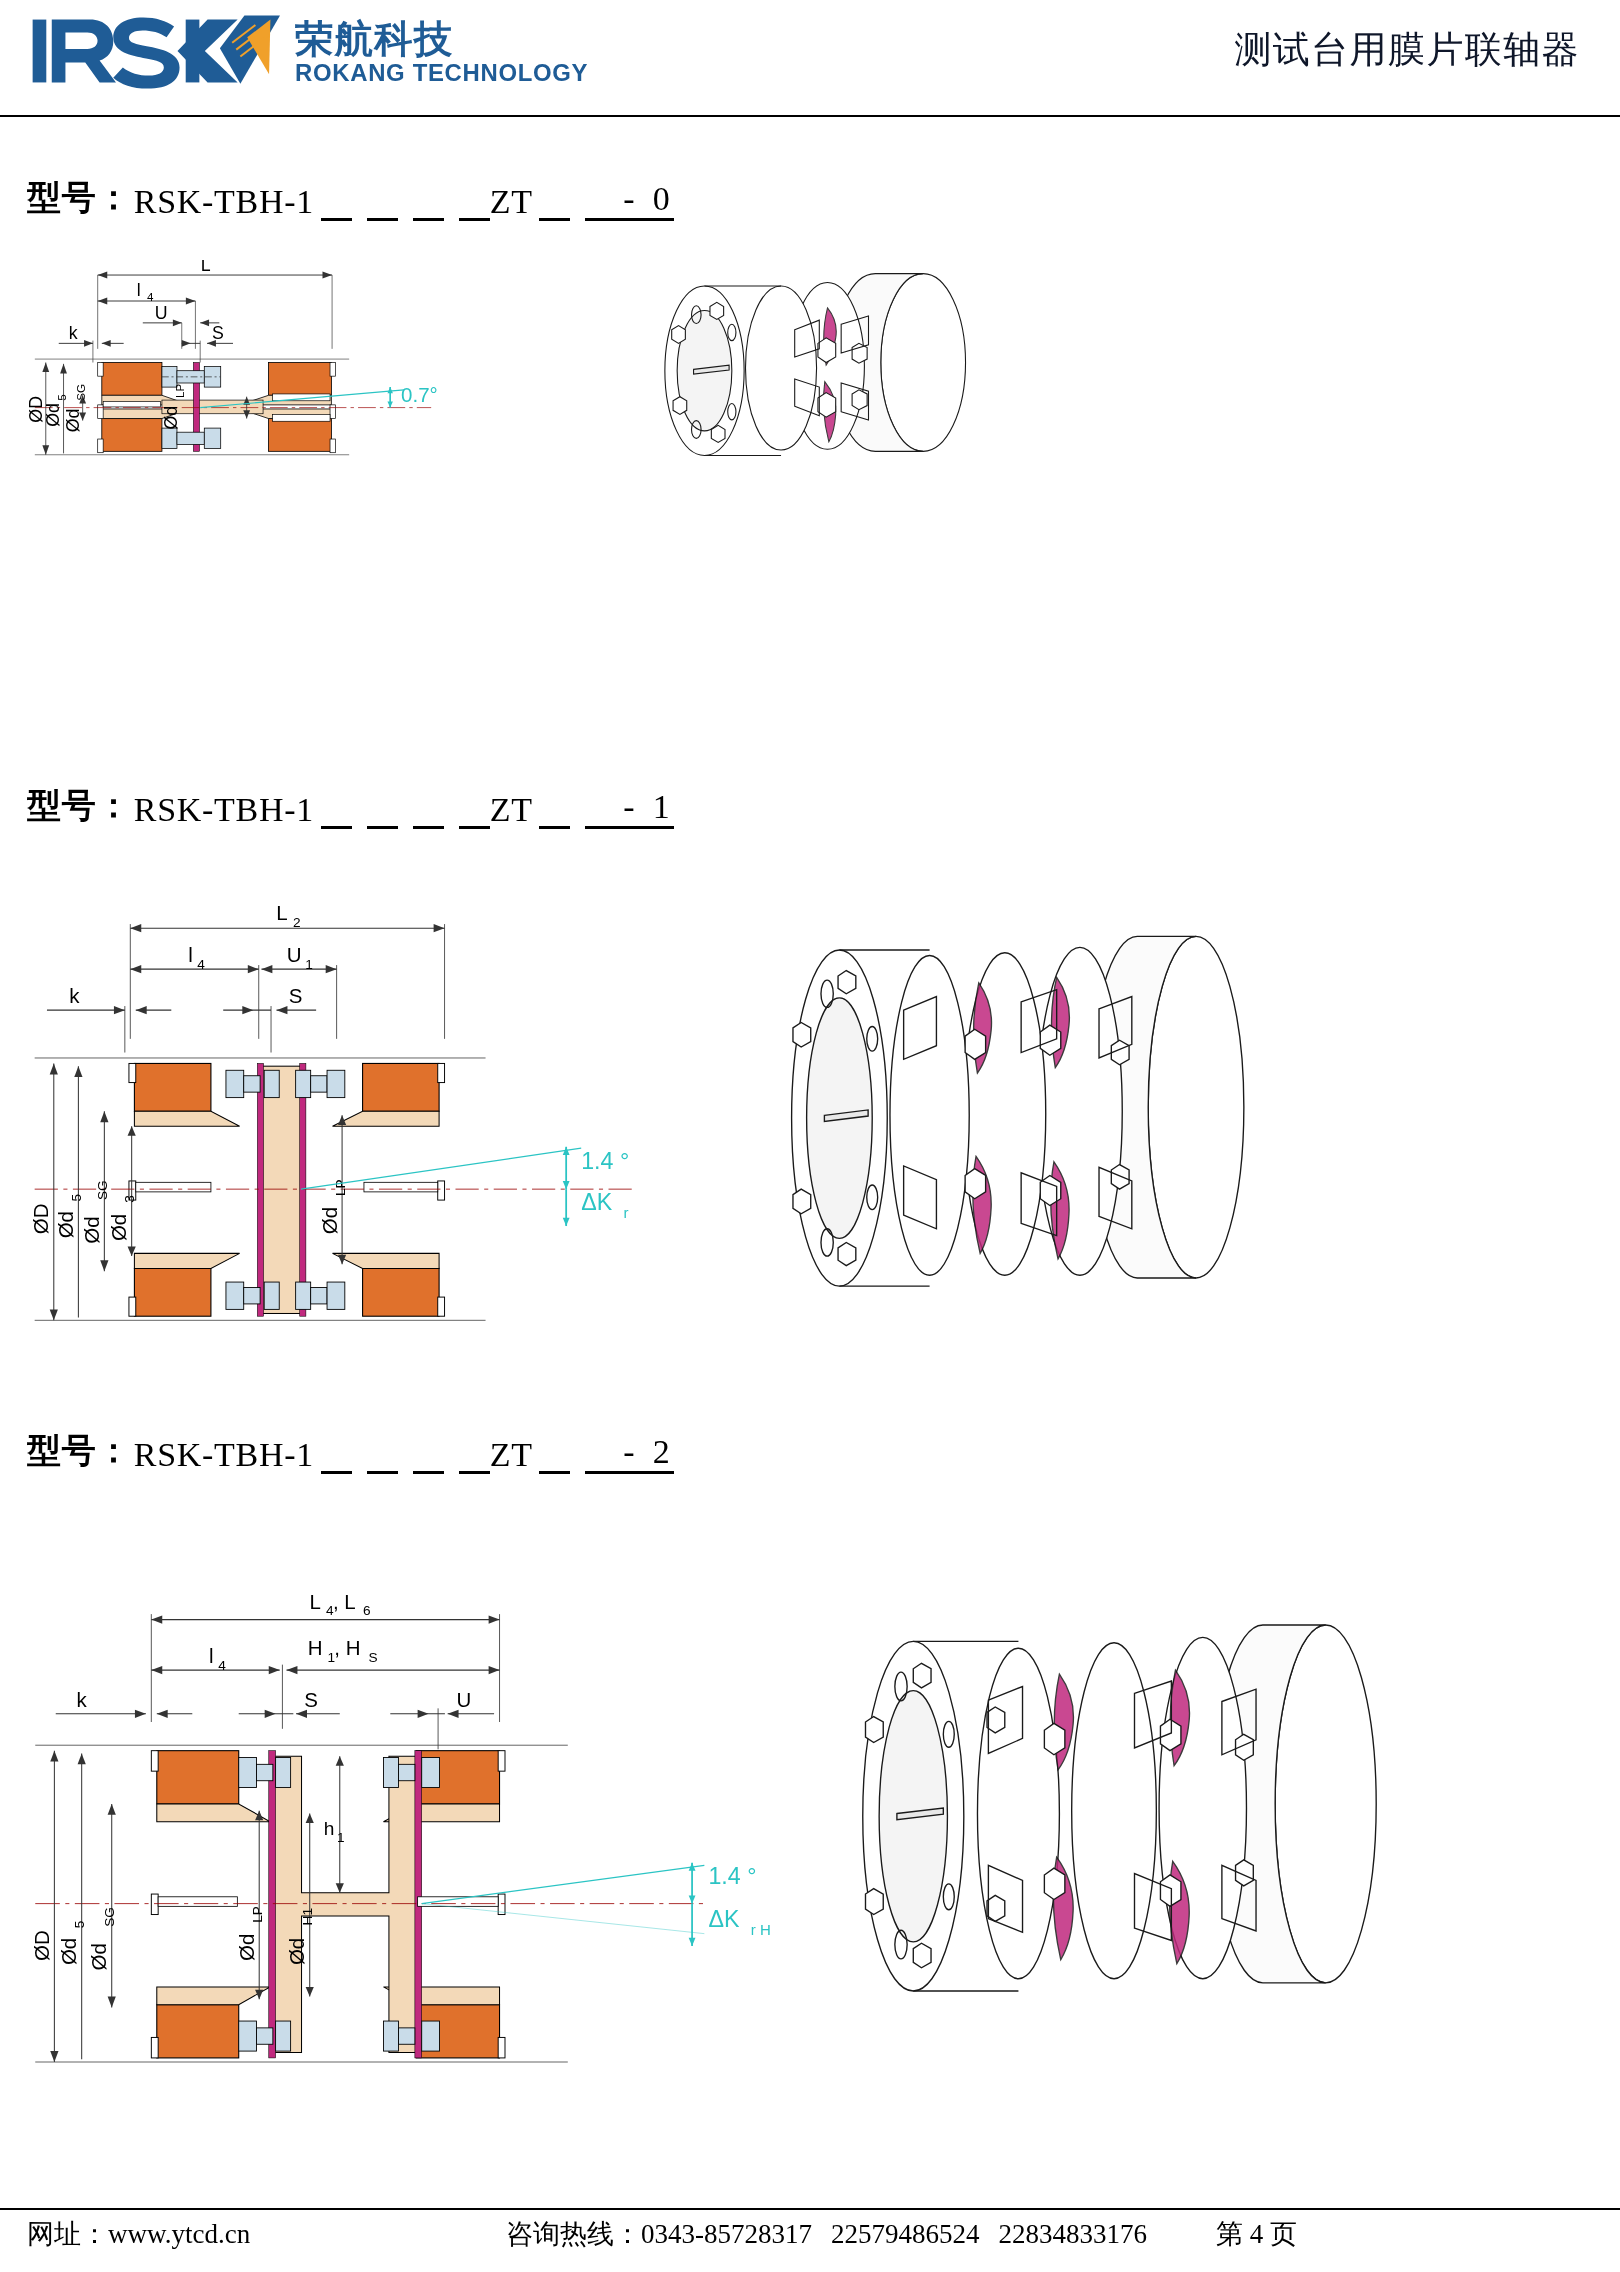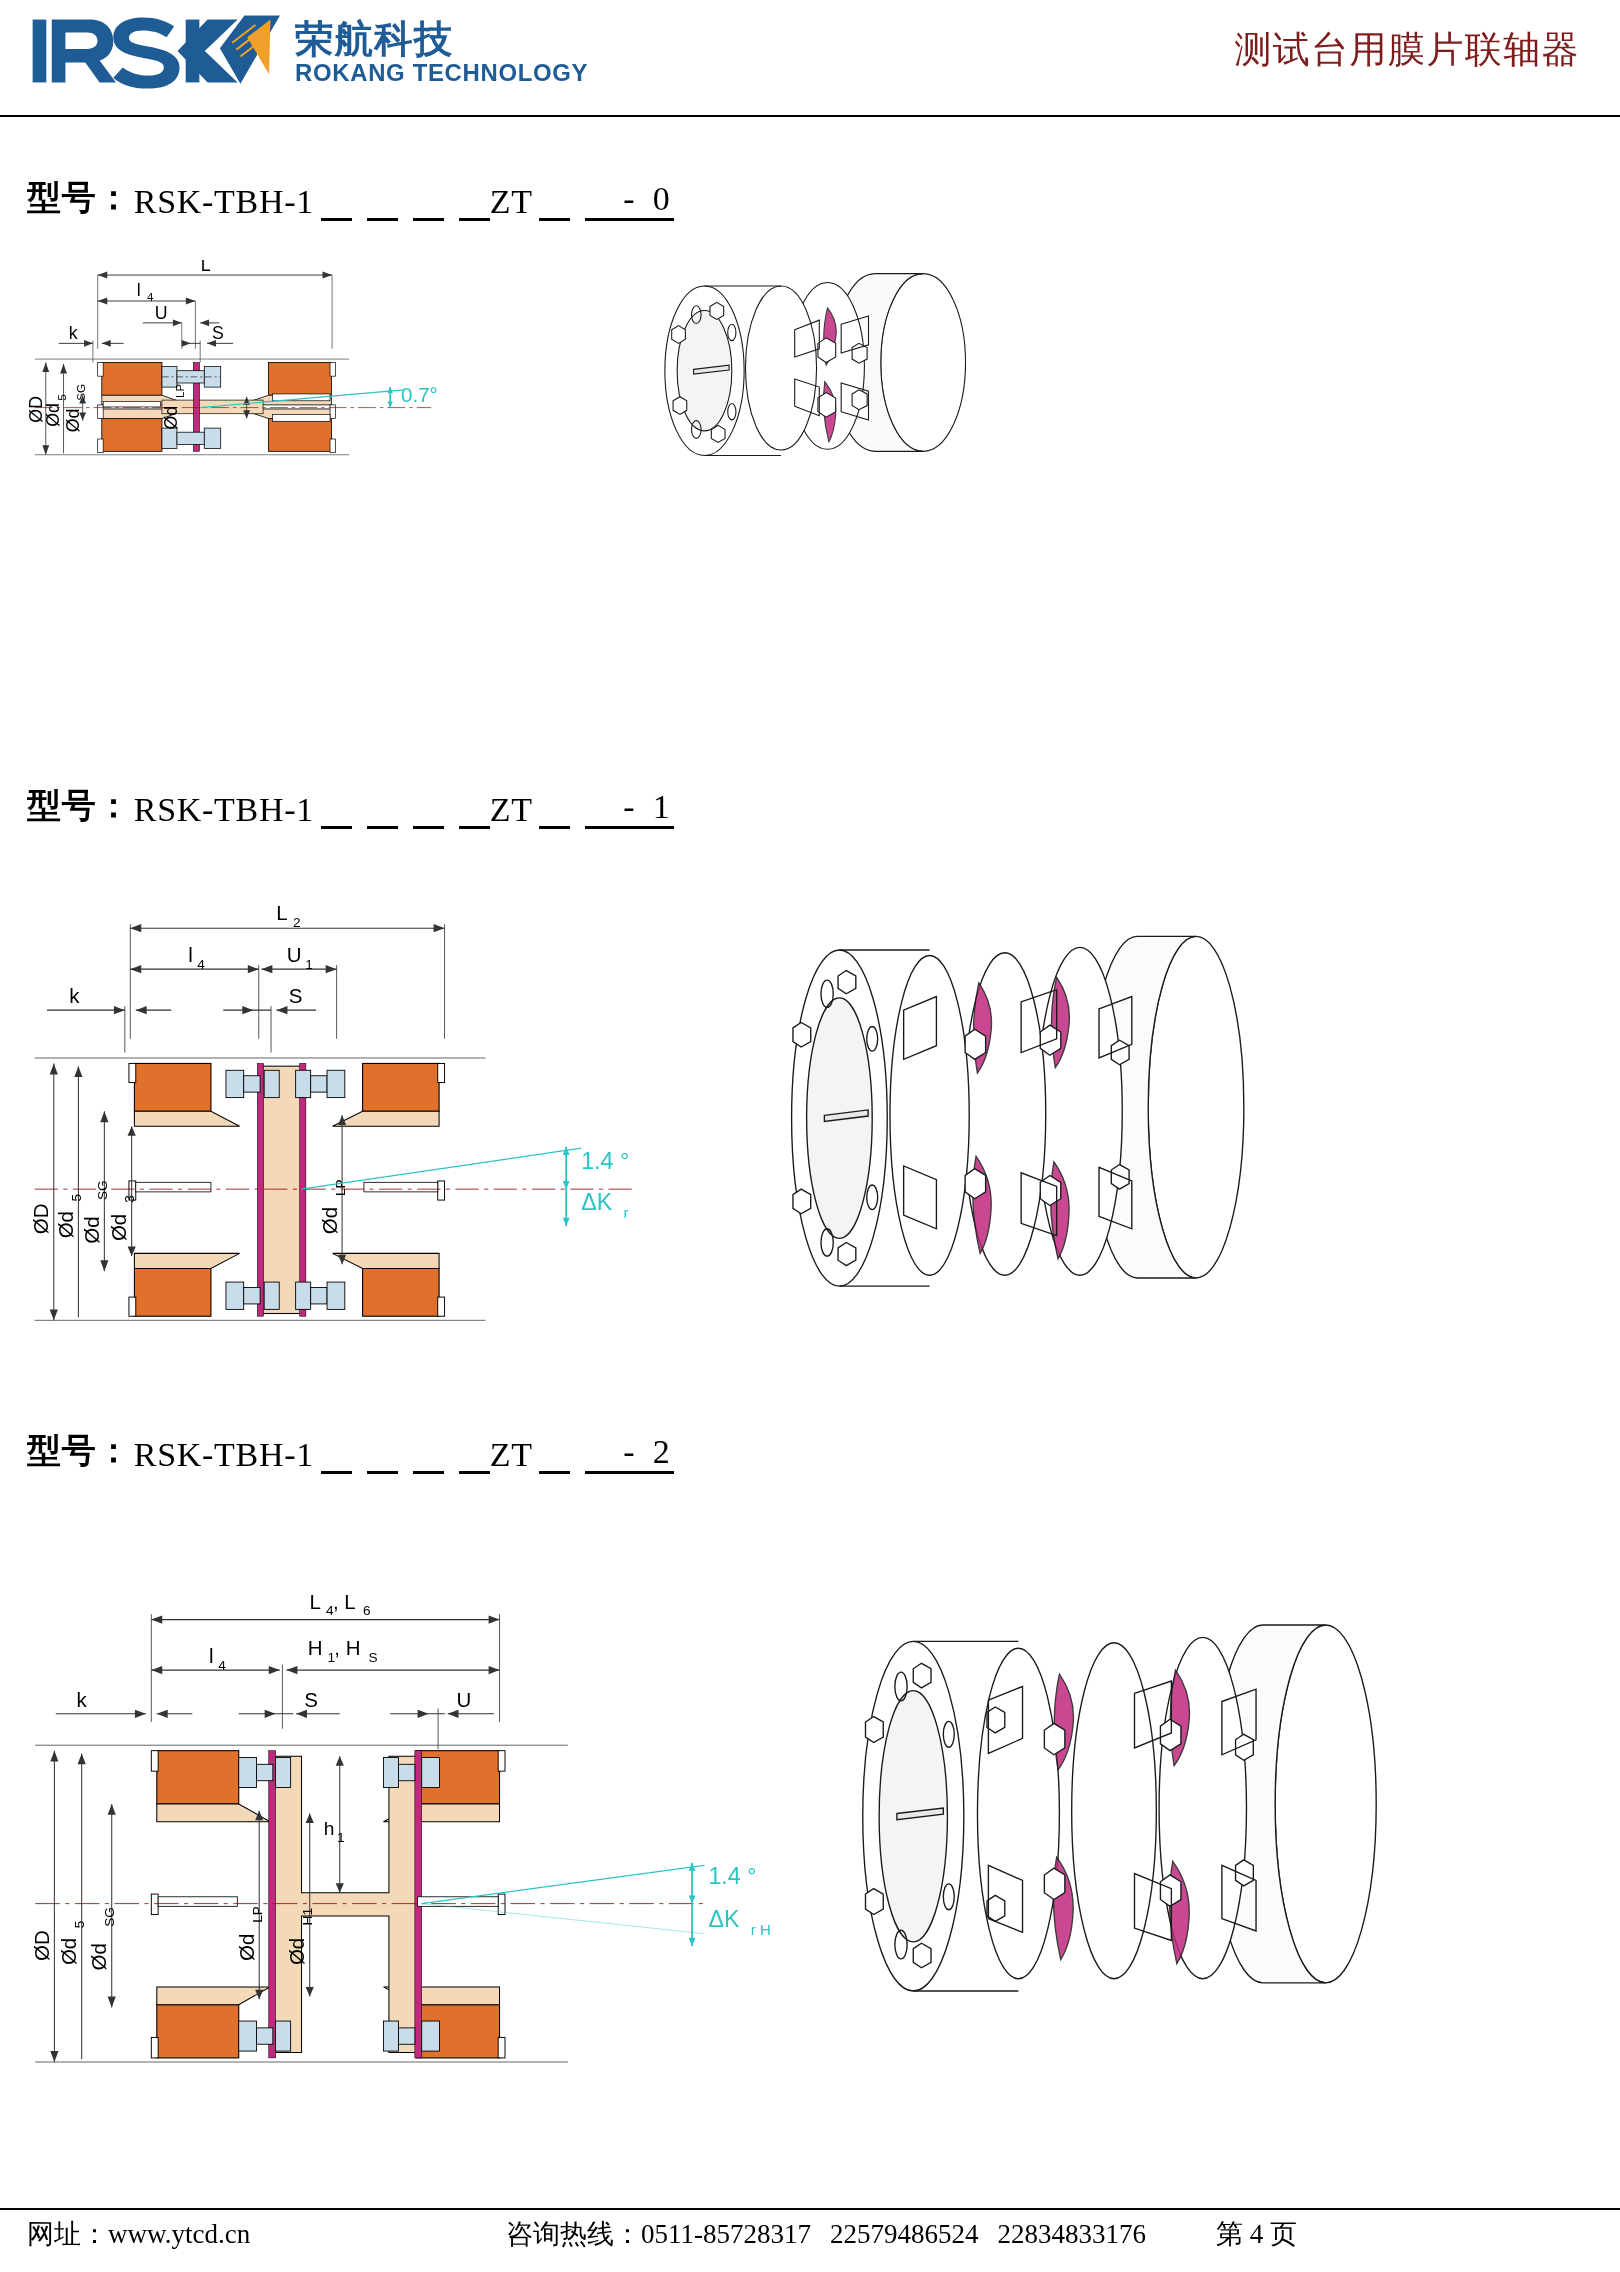--- a/index.html
+++ b/index.html
@@ -18,21 +18,21 @@
     position:absolute;left:0;top:0;width:1621px;height:92px;
   }
   .logo{
     position:absolute;left:27px;top:9.6px;
     width:588px;height:82px;
   }
   .logo svg{display:block;}
   .header-title{
     position:absolute;right:41px;top:24.6px;
     font-family:"Liberation Serif", serif;
-    font-size:37px;color:#7f1d1d;letter-spacing:1.4px;
+    font-size:37px;color:#0f172a;letter-spacing:1.4px;
     white-space:nowrap;
   }
   .header-rule{
     position:absolute;left:0;top:115px;width:1621px;height:2px;background:#000;
   }
 
   
   .model-line{
     position:absolute;left:27px;
     font-family:"Liberation Serif", serif;
@@ -718,19 +718,19 @@
       </g>
     </svg>
   </div>
 
   <div class="footer-rule"></div>
   <div class="footer">
     <div class="footer-web">
       <span>网址：</span><span>www.ytcd.cn</span>
     </div>
     <div class="footer-tel">
-      <span>咨询热线：</span><span>0511-85728317</span><span style="padding-left:19px;">22579486524</span><span style="padding-left:19px;">22834833176</span>
+      <span>咨询热线：</span><span>0343-85728317</span><span style="padding-left:19px;">22579486524</span><span style="padding-left:19px;">22834833176</span>
     </div>
     <div class="footer-page">第 4 页</div>
   </div>
 
 </div>
 
 
 </body></html>

